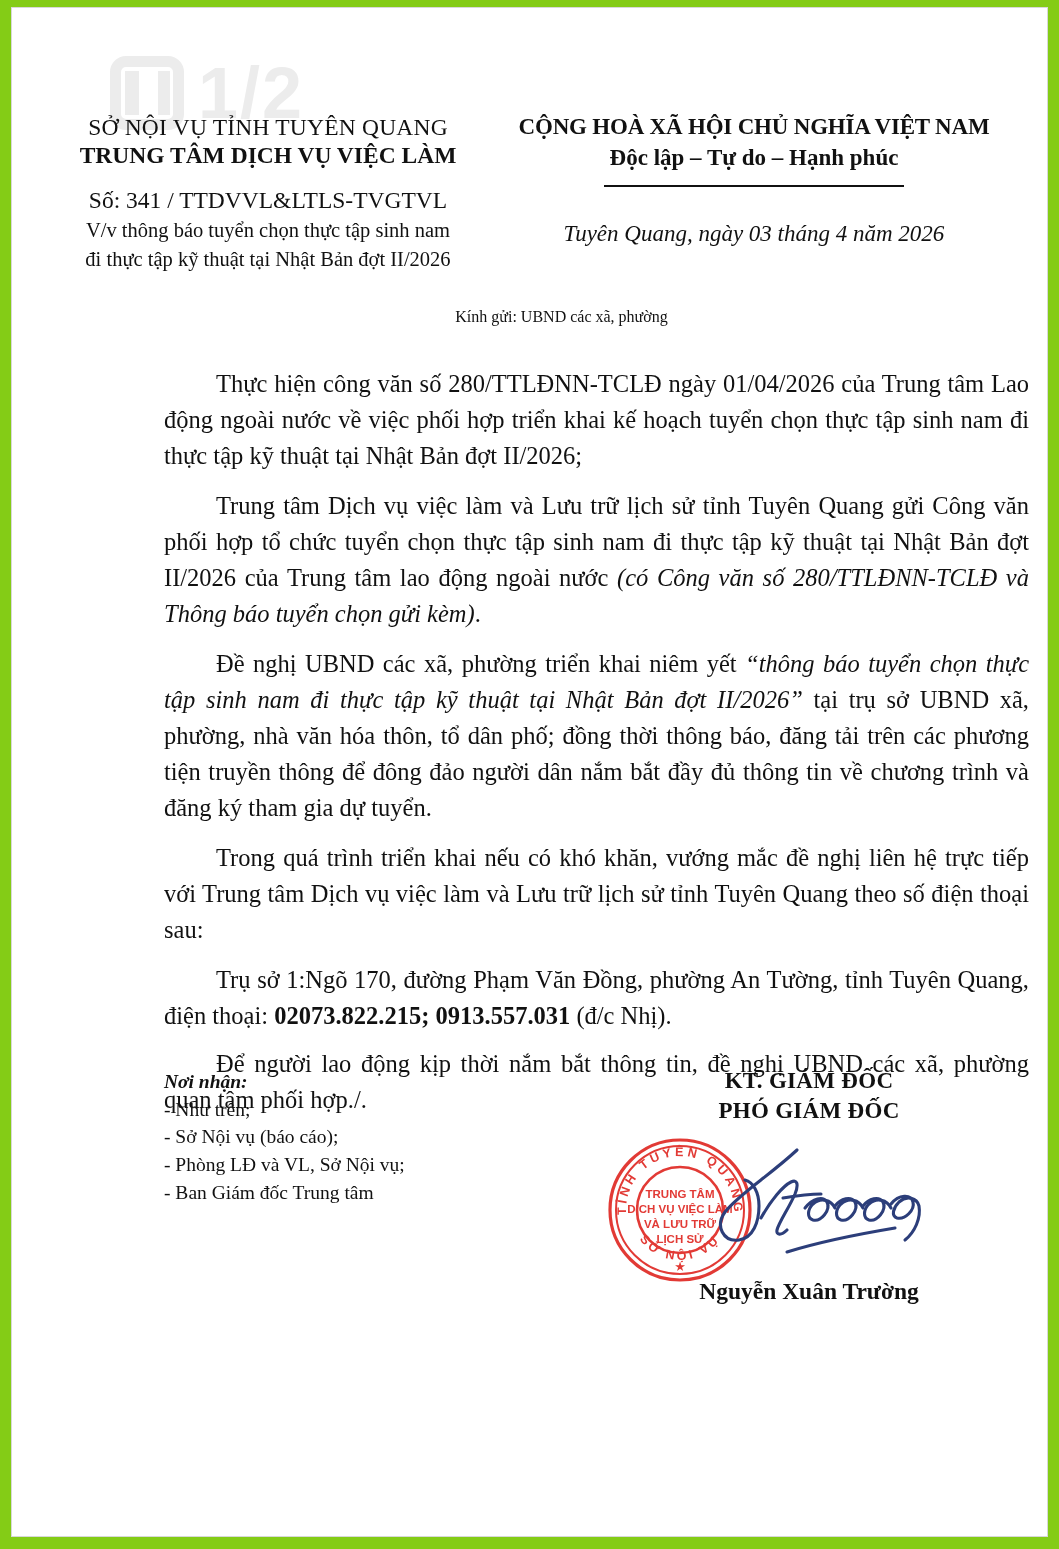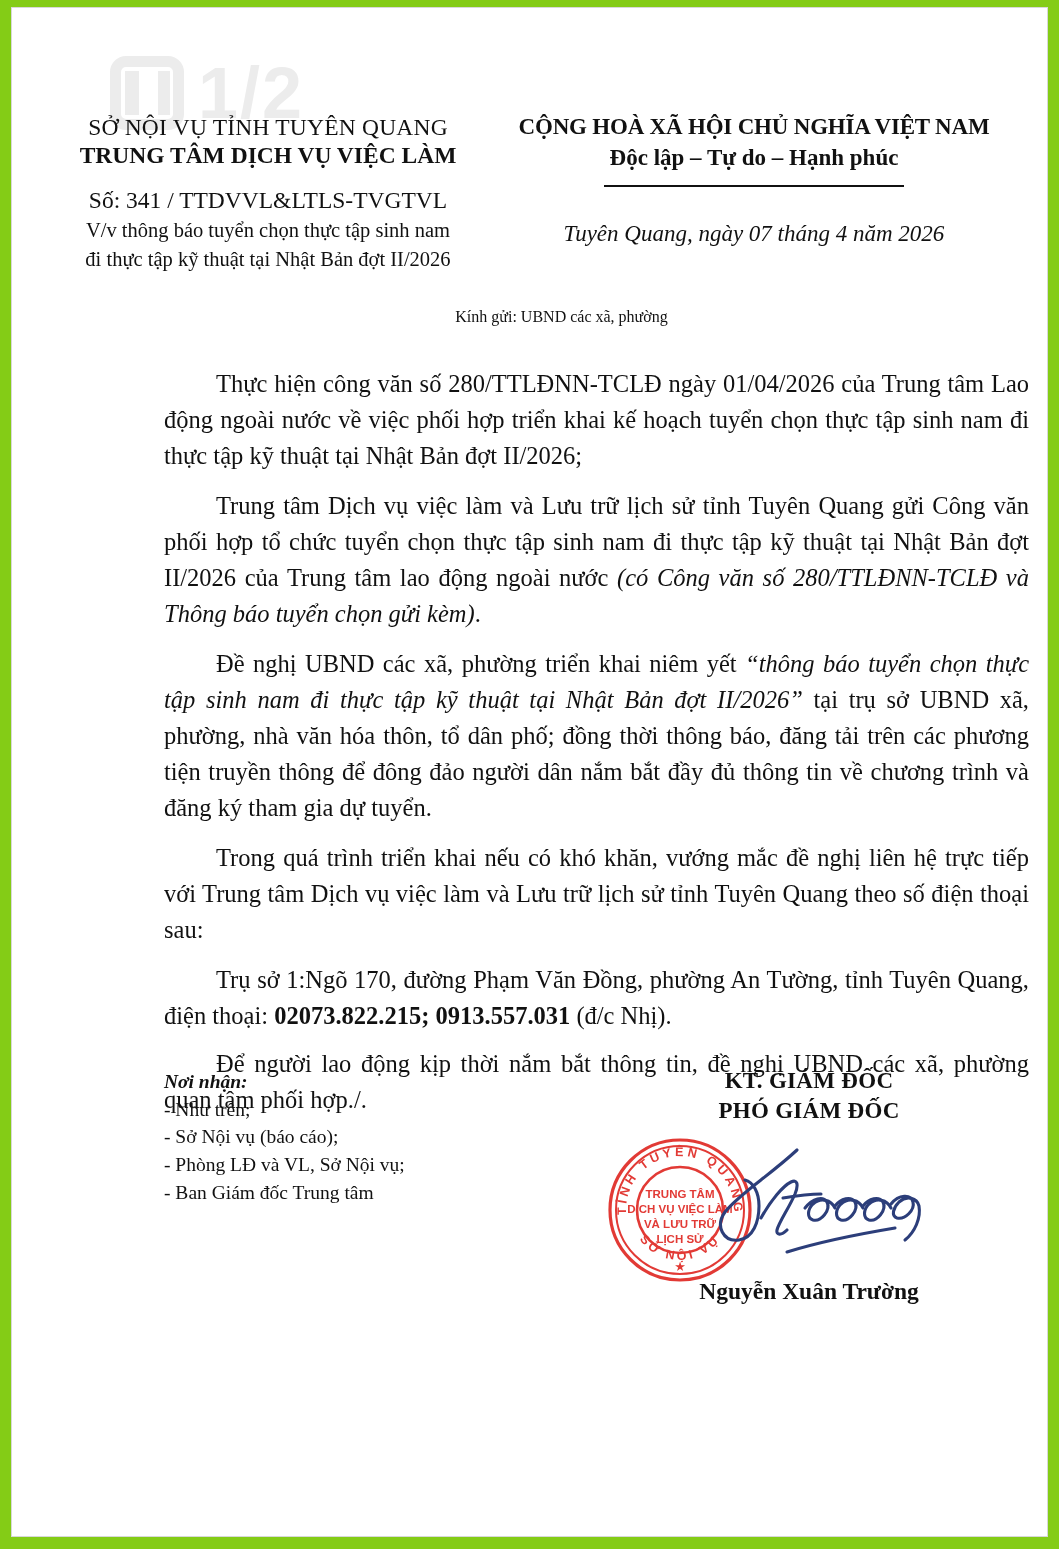--- a/index.html
+++ b/index.html
@@ -277,21 +277,21 @@
           <div class="org-sub">SỞ NỘI VỤ TỈNH TUYÊN QUANG</div>
           <div class="org-main">TRUNG TÂM DỊCH VỤ VIỆC LÀM</div>
           <div class="doc-number">Số: 341 / TTDVVL&amp;LTLS-TVGTVL</div>
           <div class="doc-subject">V/v thông báo tuyển chọn thực tập sinh nam</div>
           <div class="doc-subject">đi thực tập kỹ thuật tại Nhật Bản đợt II/2026</div>
         </div>
 
         <div class="hdr-right">
           <div class="nation">CỘNG HOÀ XÃ HỘI CHỦ NGHĨA VIỆT NAM</div>
           <div><span class="motto">Độc lập – Tự do – Hạnh phúc</span></div>
-          <div class="place-date">Tuyên Quang, ngày 07 tháng 4 năm 2026</div>
+          <div class="place-date">Tuyên Quang, ngày 03 tháng 4 năm 2026</div>
         </div>
 
       </div>
 
       <div class="recipient">Kính gửi: UBND các xã, phường</div>
 
       <div class="body-block">
 
         <p class="para">Thực hiện công văn số 280/TTLĐNN-TCLĐ ngày 01/04/2026 của Trung tâm Lao động ngoài nước về việc phối hợp triển khai kế hoạch tuyển chọn thực tập sinh nam đi thực tập kỹ thuật tại Nhật Bản đợt II/2026;</p>
 

